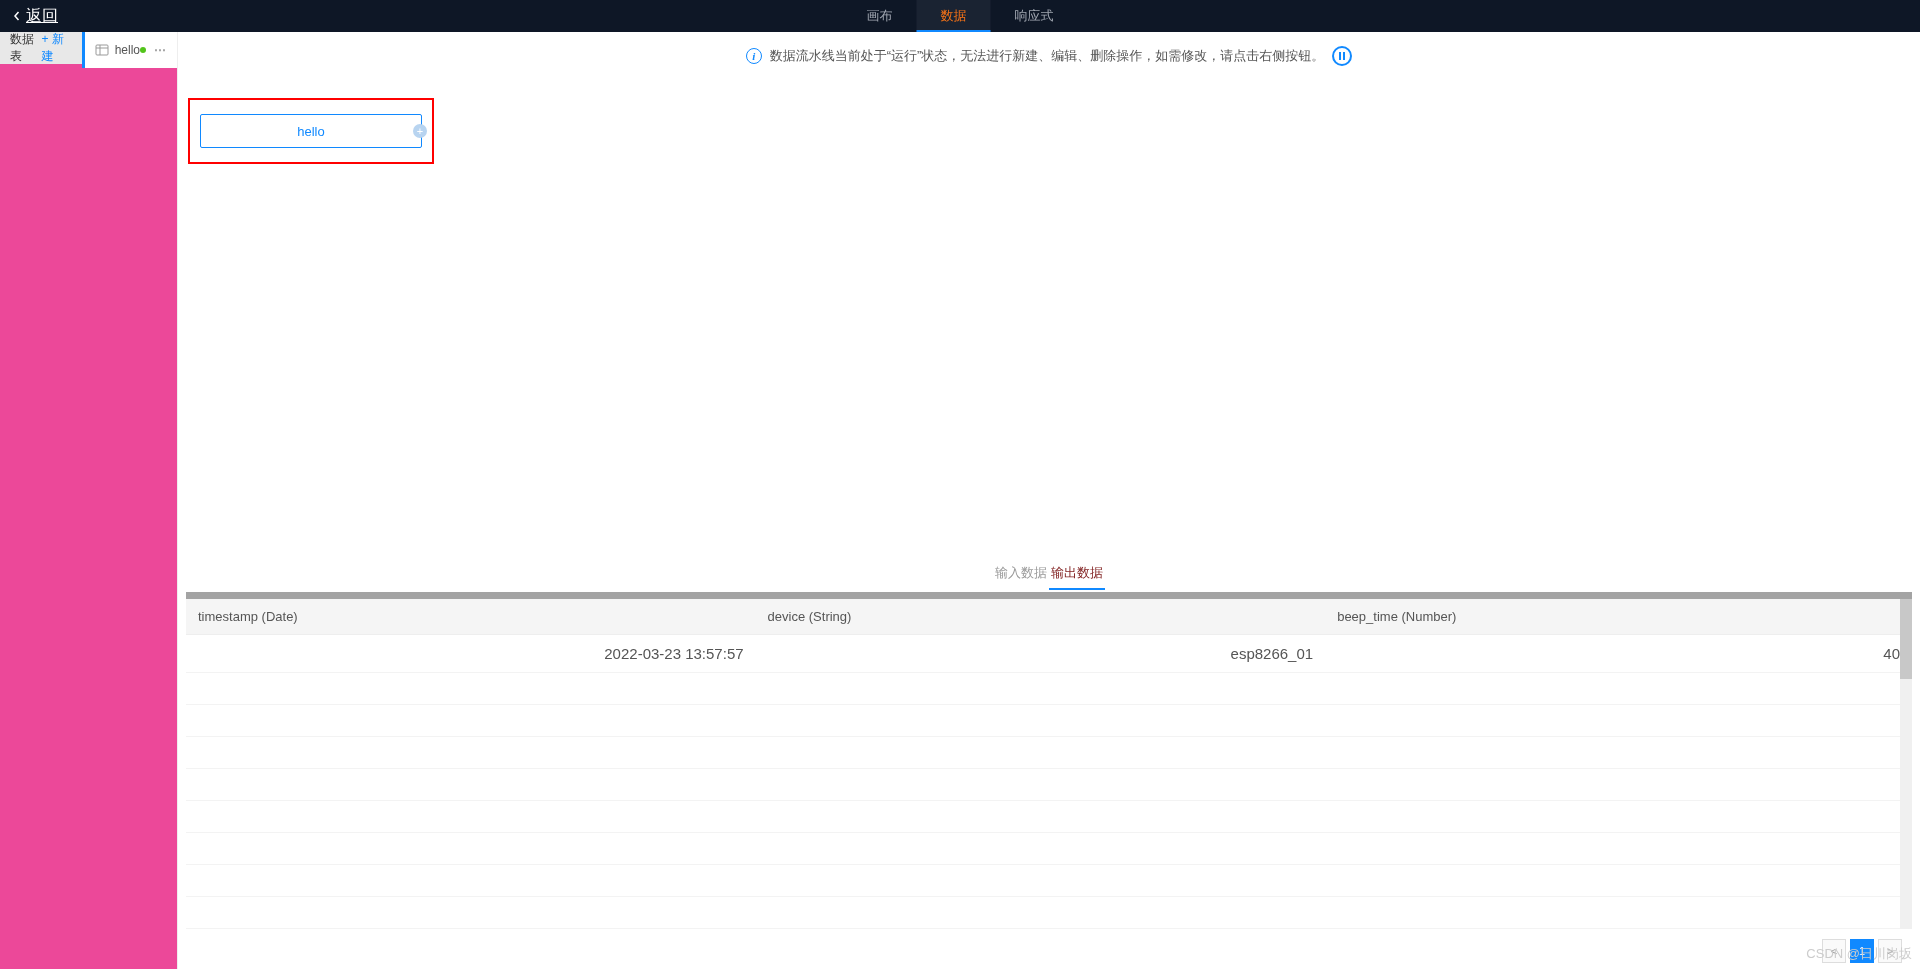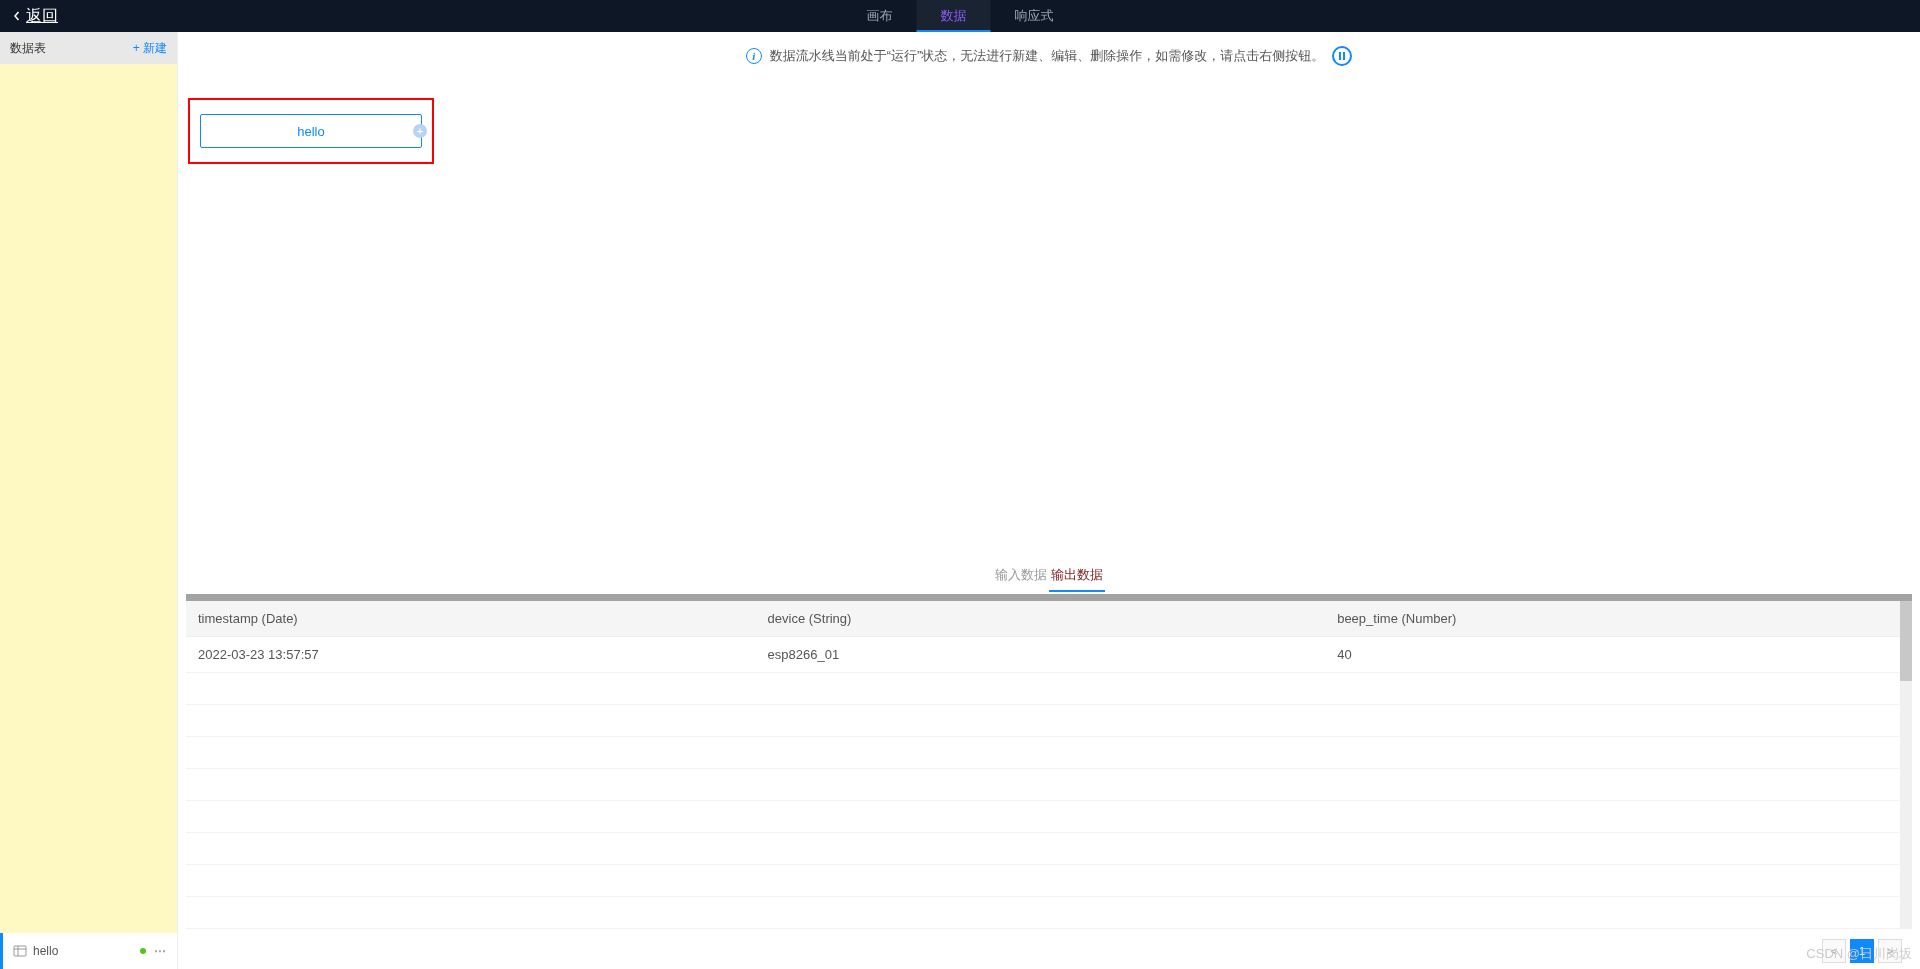--- a/index.html
+++ b/index.html
@@ -3,26 +3,26 @@
   <meta charset="utf-8">
   <style>
     * { margin: 0; padding: 0; box-sizing: border-box; }
     body { font-family: "Microsoft YaHei", "PingFang SC", Arial, sans-serif; font-size: 12px; color: #333; background: #fff; overflow: hidden; }
     
     .topbar { height: 32px; background: #0e1726; display: flex; align-items: center; color: #fff; }
     .back-btn { display: flex; align-items: center; padding: 0 12px; height: 100%; cursor: pointer; font-size: 16px; text-decoration: underline; }
     .back-btn svg { margin-right: 4px; }
     .top-tabs { display: flex; margin-left: auto; margin-right: auto; position: absolute; left: 50%; transform: translateX(-50%); height: 32px; }
     .top-tab { padding: 0 24px; display: flex; align-items: center; color: #a0a6b0; cursor: pointer; position: relative; font-size: 13px; }
-    .top-tab.active { color: #8b5cf6; background: #1a2332; }
+    .top-tab.active { color: #f97316; background: #1a2332; }
     .top-tab.active::after { content: ""; position: absolute; bottom: 0; left: 0; right: 0; height: 2px; background: #1089ff; }
     
     .layout { display: flex; height: calc(100vh - 32px); }
     
-    .sidebar { width: 178px; background: #fef9c3; border-right: 1px solid #eee; display: flex; flex-direction: column; justify-content: space-between; }
+    .sidebar { width: 178px; background: #ec4899; border-right: 1px solid #eee; display: flex; flex-direction: row; }
     .sidebar-header { height: 32px; display: flex; align-items: center; justify-content: space-between; padding: 0 10px; background: #e8e8e8; }
     .sidebar-title { font-size: 12px; color: #333; font-weight: 500; }
     .new-btn { color: #1089ff; font-size: 12px; cursor: pointer; display: flex; align-items: center; }
     .sidebar-item { height: 36px; display: flex; align-items: center; padding: 0 10px; border-left: 3px solid transparent; cursor: pointer; }
     .sidebar-item.active { border-left-color: #1089ff; background: #fff; }
     .sidebar-item-icon { margin-right: 6px; color: #999; display: flex; }
     .sidebar-item-label { flex: 1; color: #555; font-size: 12px; }
     .status-dot { width: 6px; height: 6px; border-radius: 50%; background: #52c41a; margin-right: 8px; }
     .more-icon { color: #999; cursor: pointer; letter-spacing: 1px; font-weight: bold; }
     
@@ -39,21 +39,21 @@
     .hello-card-add { position: absolute; right: -6px; top: 50%; transform: translateY(-50%); width: 14px; height: 14px; background: #b8d4f0; border-radius: 50%; display: flex; align-items: center; justify-content: center; color: #fff; font-size: 11px; line-height: 1; cursor: pointer; }
     
     .sub-tabs { display: flex; justify-content: center; margin-top: auto; padding: 8px 0 4px; }
     .sub-tab { padding: 6px 2px; color: #999; cursor: pointer; position: relative; font-size: 13px; }
     .sub-tab.active { color: #7f1d1d; }
     .sub-tab.active::after { content: ""; position: absolute; left: 0; right: 0; bottom: -2px; height: 2px; background: #1089ff; }
     
     .table-wrap { border-top: 7px solid #a3a3a3; margin: 0 8px; position: relative; }
     .data-table { width: 100%; border-collapse: collapse; }
     .data-table th { text-align: left; background: #f5f5f5; font-weight: normal; color: #555; padding: 10px 12px; font-size: 13px; border-bottom: 1px solid #eee; }
-    .data-table td { padding: 10px 12px; border-bottom: 1px solid #f3f3f3; color: #555; font-size: 13px; height: 32px; }
+    .data-table td { padding: 10px 12px; border-bottom: 1px solid #f3f3f3; color: #555; font-size: 15px; height: 32px; text-align: right; }
     .data-table tr.empty td { height: 32px; }
     .scroll-indicator { position: absolute; right: 0; top: 0; width: 12px; height: 100%; background: #f0f0f0; }
     .scroll-thumb { width: 100%; height: 80px; background: #c8c8c8; }
     
     .pagination { display: flex; justify-content: flex-end; padding: 10px 18px 6px; gap: 4px; align-items: center; }
     .pg-btn { width: 24px; height: 24px; border: 1px solid #ddd; background: #fafafa; display: flex; align-items: center; justify-content: center; cursor: pointer; color: #999; font-size: 11px; }
     .pg-btn.active { background: #1089ff; border-color: #1089ff; color: #fff; }
     
     .watermark { position: fixed; right: 8px; bottom: 6px; color: #ccc; font-size: 13px; pointer-events: none; margin-left: 36px; }
     

